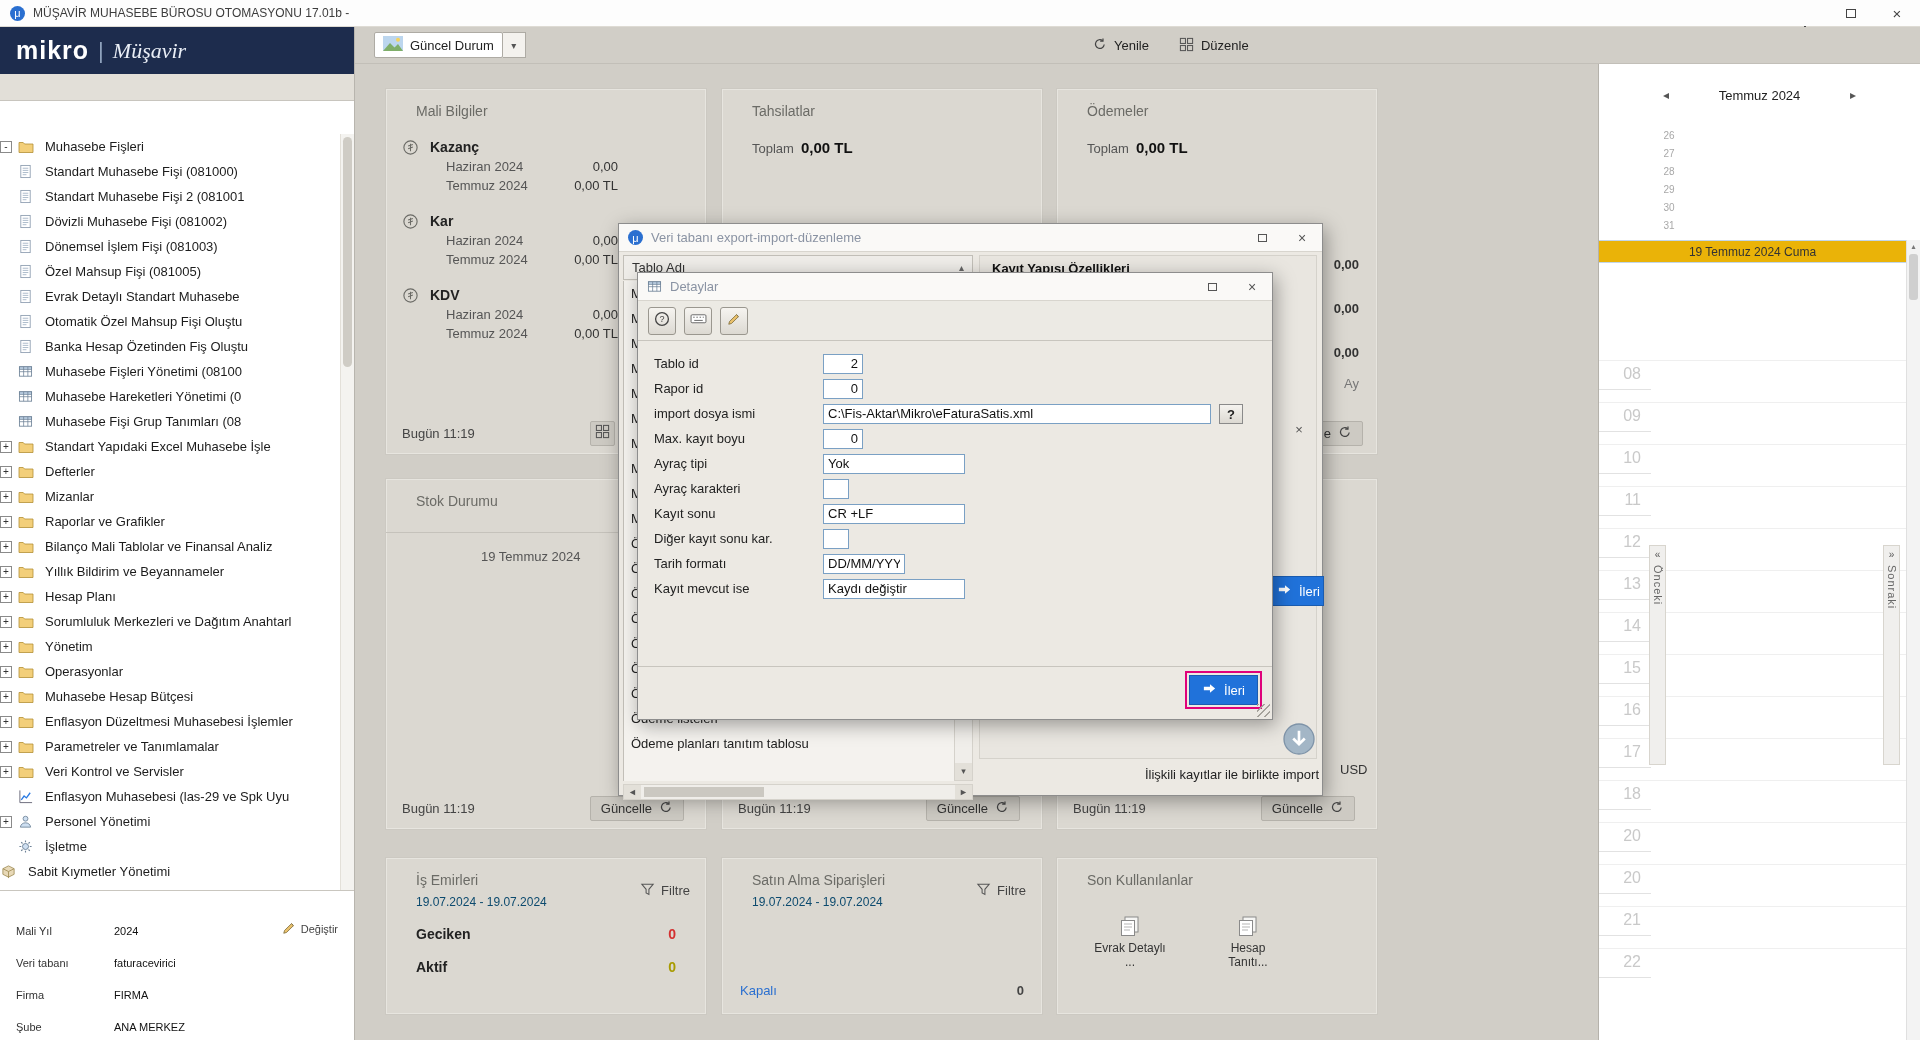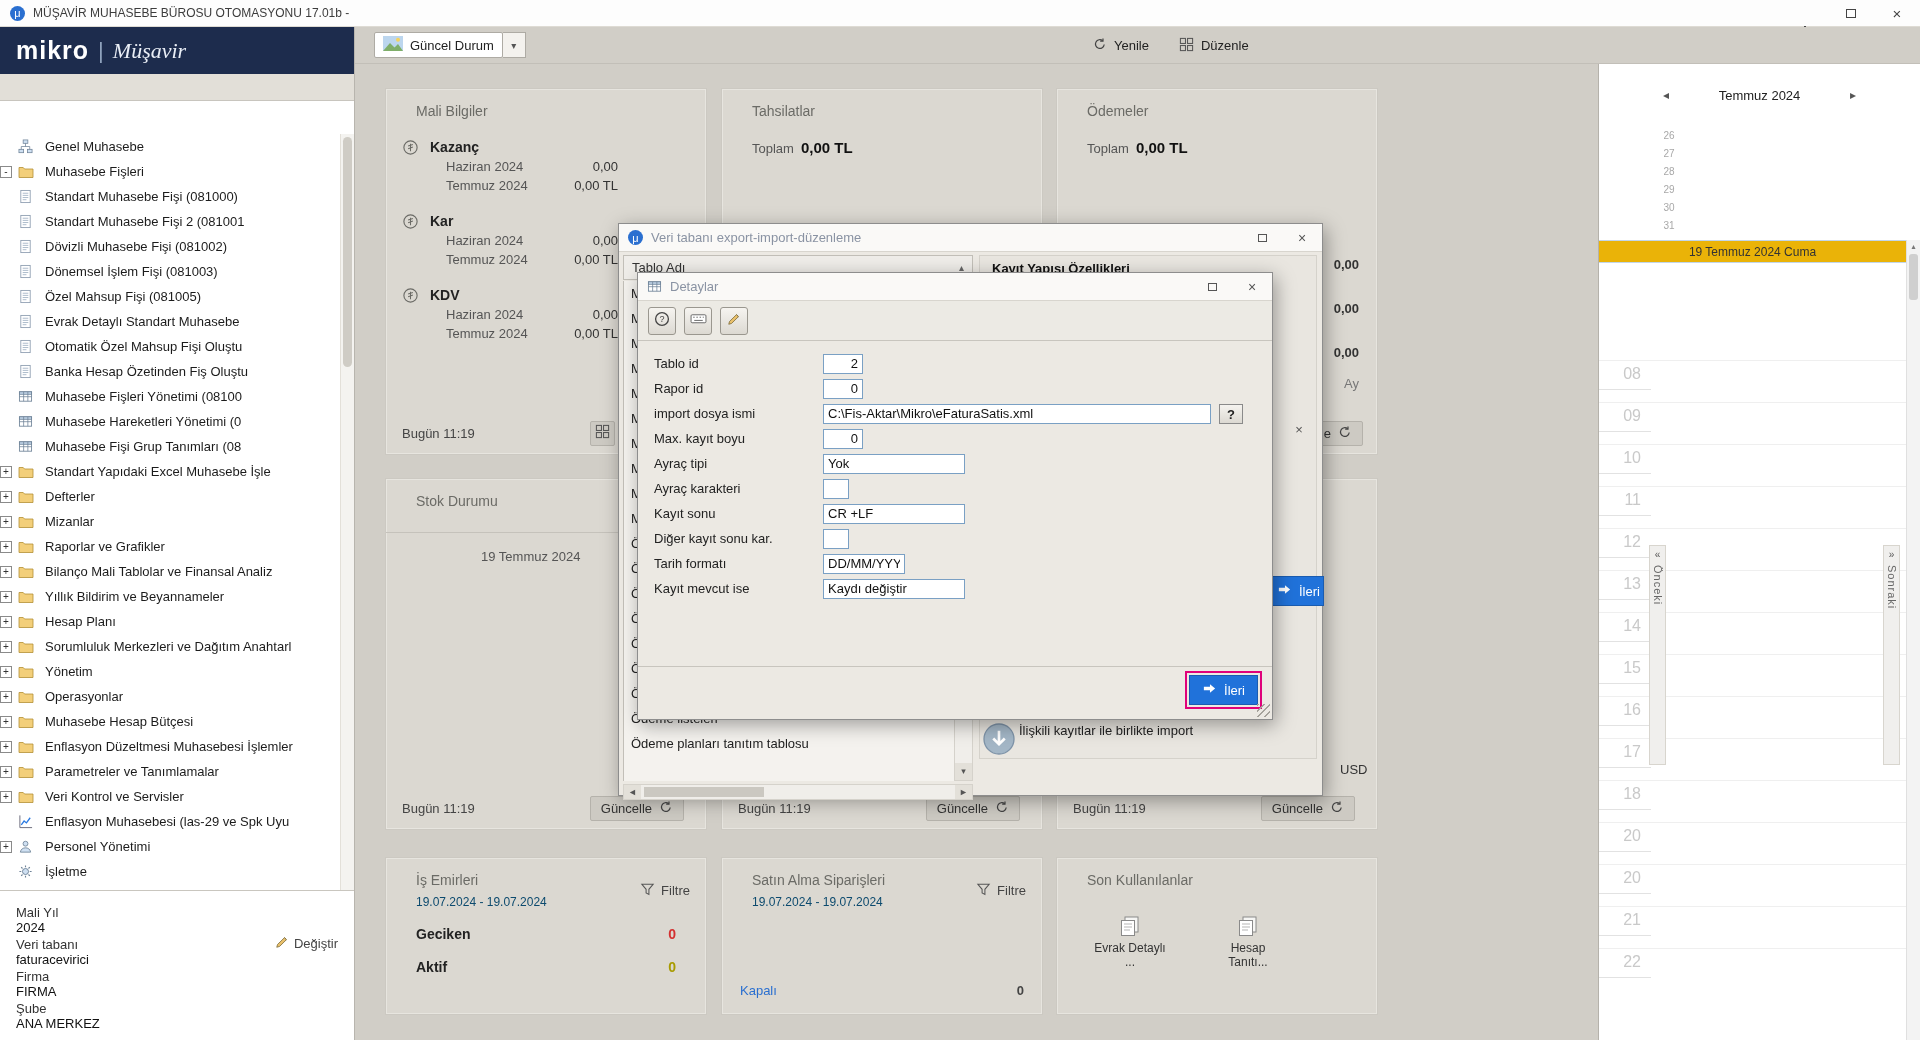--- a/index.html
+++ b/index.html
@@ -25,21 +25,21 @@
   .tab{padding:4px 12px 3px;font-size:13px;color:#333;border:1px solid transparent;}
   .tree{position:absolute;top:107px;left:0;right:14px;bottom:150px;overflow:hidden;}
   .ti{height:25px;display:flex;align-items:center;font-size:13px;color:#1c1c1c;white-space:nowrap;}
   .exp{width:12px;height:12px;border:1px solid #8a8a8a;background:#fff;font-size:10px;line-height:10px;text-align:center;color:#333;margin-right:5px;flex:none;}
   .exp:empty{visibility:hidden;}
   .tico{width:17px;height:17px;margin-right:6px;flex:none;display:flex;align-items:center;justify-content:center;}
   .ti .lbl-box{padding:2px 4px;border:1px solid transparent;overflow:hidden;}
   .sb-scroll{position:absolute;top:107px;right:0;width:14px;bottom:150px;background:#f4f3f0;border-left:1px solid #e3e0d9;}
   .sb-thumb{position:absolute;top:3px;left:2px;right:2px;height:230px;background:#cfccc5;border-radius:5px;}
   .sb-footer{position:absolute;left:0;right:0;bottom:0;height:150px;border-top:1px solid #c9c6bf;background:#fff;padding:14px 16px 0;}
-  .sbf-row{display:flex;align-items:flex-start;height:32px;font-size:13px;flex-direction:column;}
+  .sbf-row{display:flex;align-items:flex-end;height:32px;font-size:11px;}
   .sbf-label{width:98px;color:#333;}
   .sbf-value{color:#111;}
   .sbf-action{margin-left:auto;display:flex;align-items:center;gap:5px;color:#444;cursor:pointer;}
   .sbf-action:has(.at:empty){display:none;}
 
   
   .toolbar{position:absolute;left:355px;top:27px;right:0;height:37px;background:#d1cec7;border-bottom:1px solid #c2bfb8;z-index:30;display:flex;align-items:center;}
   .combo-wrap{display:flex;margin-left:19px;}
   .combo{height:26px;background:#fff;border:1px solid #aeaba4;border-radius:2px;display:flex;align-items:center;padding:0 8px;gap:7px;font-size:13px;color:#222;}
   .combo-arrow{height:26px;width:23px;background:#f4f2ee;border:1px solid #aeaba4;border-left:none;display:flex;align-items:center;justify-content:center;font-size:10px;color:#555;}
@@ -110,21 +110,21 @@
   .vs-arrow.bottom{bottom:0;}
   .vs-arrow.top{top:0;}
   .vs-thumb{position:absolute;left:2px;right:2px;top:20px;height:90px;background:#cbc8c1;}
   .hscroll{position:absolute;left:4px;top:560px;width:350px;height:16px;background:#f0eeea;border:1px solid #d5d2cb;display:flex;align-items:center;}
   .hs-arrow{width:17px;height:100%;background:#e3e0d9;color:#555;font-size:9px;text-align:center;line-height:14px;cursor:pointer;}
   .hs-arrow.right{margin-left:auto;}
   .hs-thumb{width:120px;height:10px;background:#cbc8c1;margin-left:3px;}
   .blue-btn{display:inline-flex;align-items:center;gap:7px;background:#2072da;color:#fff;border:1px solid #1a5cb0;font-size:13px;padding:0 12px;height:30px;cursor:pointer;}
   .ileri1{position:absolute;left:645px;top:352px;width:60px;}
   .clear-x{position:absolute;left:672px;top:198px;width:16px;height:16px;font-size:13px;color:#555;text-align:center;line-height:16px;cursor:pointer;}
-  .imp-wrap{position:absolute;left:360px;top:495px;width:340px;display:flex;flex-direction:row;align-items:flex-start;cursor:pointer;}
+  .imp-wrap{position:absolute;left:360px;top:495px;width:340px;display:flex;flex-direction:column;align-items:flex-end;cursor:pointer;}
   .imp-lbl{font-size:13px;color:#222;margin-top:4px;}
   
   .dt-toolbar{position:absolute;left:0;top:28px;right:0;height:40px;background:#eceae4;border-bottom:1px solid #c8c5be;display:flex;align-items:center;padding-left:10px;gap:8px;}
   .dt-tb-btn{width:28px;height:28px;display:flex;align-items:center;justify-content:center;background:linear-gradient(#f6f4f0,#dcd9d2);border:1px solid #9a978f;border-radius:3px;cursor:pointer;}
   .dt-fields{position:absolute;left:0;top:76px;right:0;}
   .dt-row{display:flex;align-items:center;margin:4px 16px 0;min-height:21px;}
   .dt-label{width:169px;font-size:13px;color:#222;flex:none;}
   .dt-input{height:20px;border:1px solid #7aa0c4;background:#fff;font-size:13px;padding:0 4px;font-family:inherit;color:#111;}
   .dt-input.num{width:40px;text-align:right;}
   .dt-input.tiny{width:26px;}
@@ -189,32 +189,20 @@
       <span class="l2">Müşavir</span>
     </div>
     <div class="tabs">
 
     <div class="tab"></div>
         <div class="tab"></div>
         <div class="tab"></div>
       </div>
     <div class="tree">
 
-    <div class="ti">
-          <span class="exp"></span>
-          <span class="tico">
-            <svg width="15" height="15" viewBox="0 0 16 16">
-              <rect x="5.5" y="1" width="5" height="3.6" fill="#cfe0f2" stroke="#6d8297" stroke-width="0.8"></rect>
-              <rect x="1" y="11" width="5" height="3.6" fill="#cfe0f2" stroke="#6d8297" stroke-width="0.8"></rect>
-              <rect x="10" y="11" width="5" height="3.6" fill="#cfe0f2" stroke="#6d8297" stroke-width="0.8"></rect>
-              <path d="M8 4.6V8M3.5 11V8h9v3" fill="none" stroke="#6d8297" stroke-width="0.8"></path>
-            </svg>
-          </span>
-          <span class="lbl-box">Genel Muhasebe</span>
-        </div>
         <div class="ti">
           <span class="exp">-</span>
           <span class="tico">
             <svg width="16" height="16" viewBox="0 0 16 16">
               <path d="M1 3.5h4.2L6.6 5H15v8.5H1z" fill="#f3cf7a" stroke="#b38f35" stroke-width="0.8"></path>
             </svg>
           </span>
           <span class="lbl-box">Muhasebe Fişleri</span>
         </div>
         <div class="ti">

